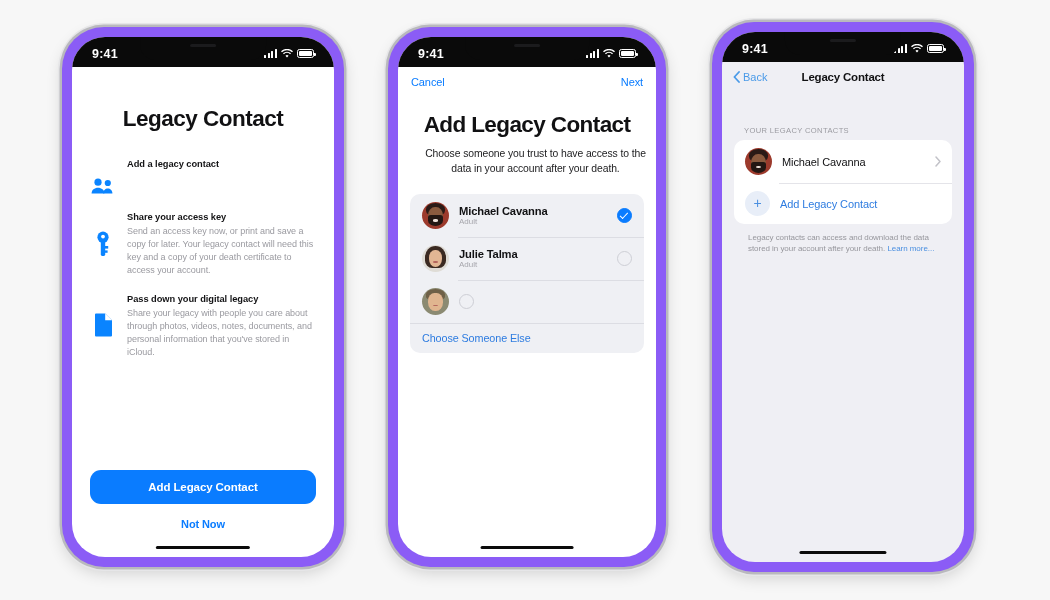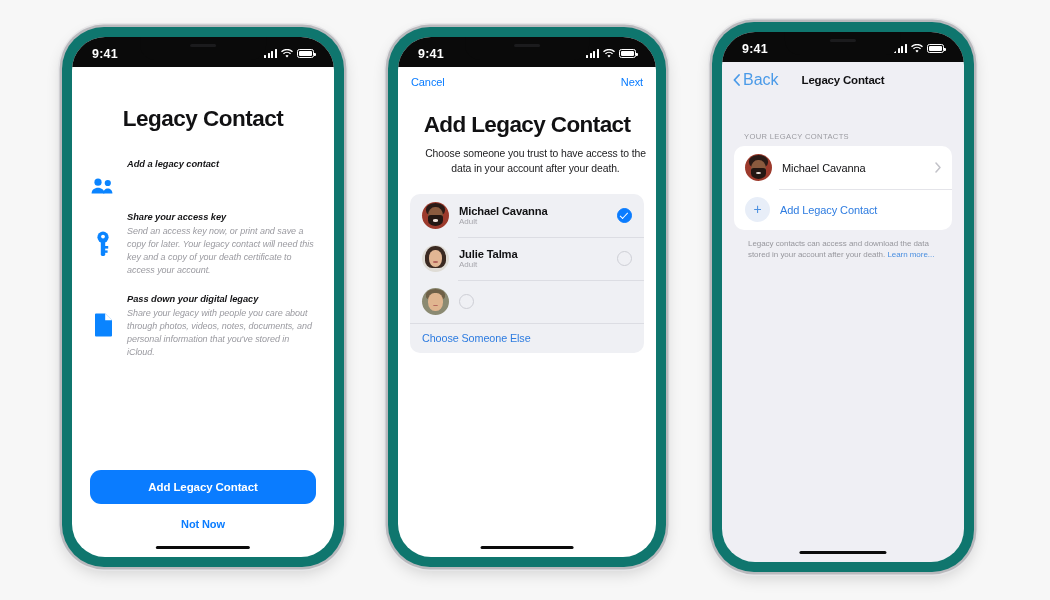--- a/index.html
+++ b/index.html
@@ -11,21 +11,21 @@
     height: 600px;
     background: #f7f7f7;
     font-family: "Liberation Sans", sans-serif;
     overflow: hidden;
     position: relative;
   }
 
   
   .phone {
     position: absolute;
-    background: #0f766e;
+    background: #8b5cf6;
     border-radius: 42px;
     box-shadow: 0 0 0 2.5px #b9b9bd, 0 0 0 4px #e6e6e8, 0 6px 16px rgba(0,0,0,0.16);
     padding: 10px;
     box-sizing: border-box;
   }
   .screen {
     width: 100%;
     height: 100%;
     border-radius: 33px;
     overflow: hidden;
@@ -150,21 +150,21 @@
   }
   .feature .ficon {
     width: 30px;
     min-width: 30px;
     display: flex;
     align-items: center;
     justify-content: center;
     padding-top: 19px;
     color: #0a84ff;
   }
-  .feature .ftext { flex: 1; font-style: italic; }
+  .feature .ftext { flex: 1; }
   .feature .fhead {
     font-size: 9.3px;
     font-weight: bold;
     color: #141416;
     margin-bottom: 2.5px;
     letter-spacing: -0.05px;
   }
   .feature .fbody {
     font-size: 9px;
     line-height: 1.46;
@@ -318,21 +318,21 @@
     padding: 9px 11px 8px 11px;
     position: relative;
   }
   .back-btn {
     display: flex;
     align-items: center;
     gap: 3px;
     background: none;
     border: none;
     color: #4a9ae8;
-    font-size: 16px;
+    font-size: 11px;
     font-family: inherit;
     cursor: pointer;
     padding: 0;
     font-weight: normal;
     z-index: 2;
   }
   .p3-navtitle {
     position: absolute;
     left: 0; right: 0;
     text-align: center;

